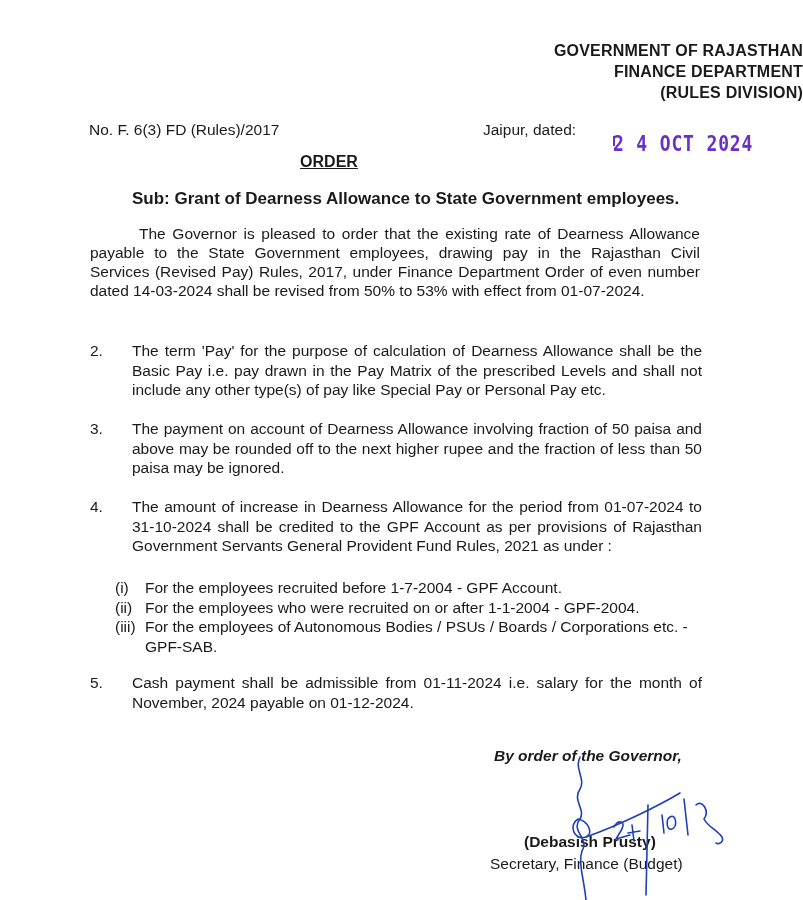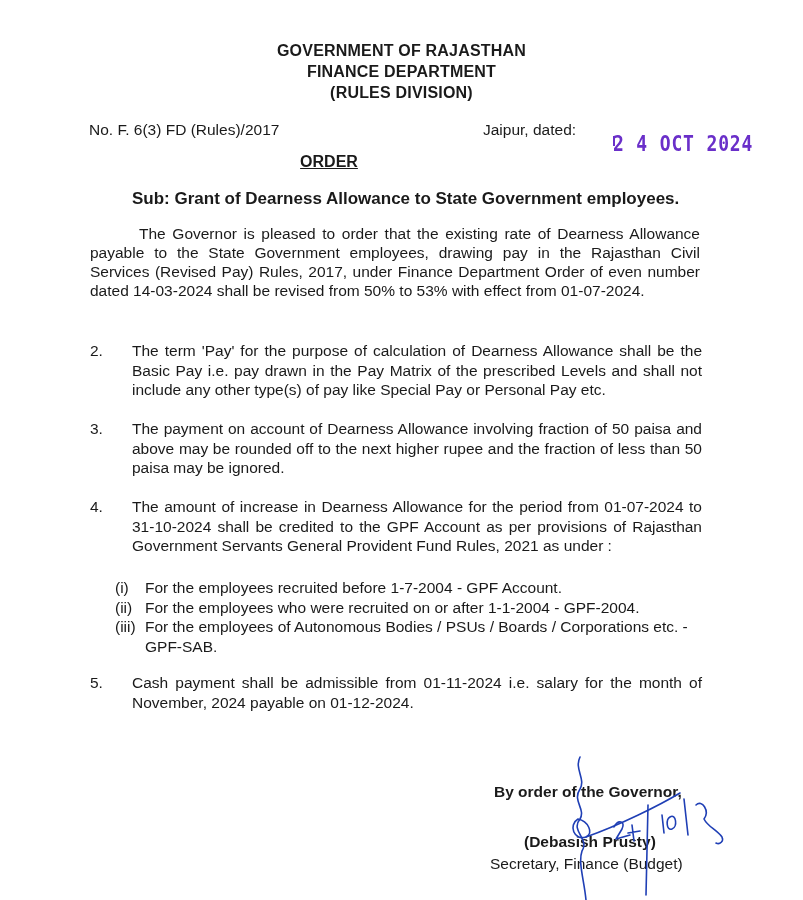--- a/index.html
+++ b/index.html
@@ -1,18 +1,18 @@
 <!DOCTYPE html>
 <html><head>
 <meta charset="utf-8">
 <style>
   html, body { margin: 0; padding: 0; background: #ffffff; }
   body { width: 803px; height: 900px; position: relative; overflow: hidden;
          font-family: "Liberation Sans", sans-serif; color: #1a1a1a; }
-  .header { position: absolute; left: 0; width: 803px; top: 40px; text-align: center;
+  .header { position: absolute; left: 0; width: 803px; top: 40px; text-align: right;
             font-weight: bold; font-size: 16px; line-height: 21px; letter-spacing: 0.2px; }
   .ref { position: absolute; left: 89px; top: 121px; font-size: 15.5px; }
   .dated { position: absolute; left: 483px; top: 121px; font-size: 15.5px; }
   .stamp { position: absolute; left: 613px; top: 131px; font-family: "DejaVu Sans Mono", monospace;
            font-weight: bold; font-size: 22px; letter-spacing: 1px; transform: scaleX(0.82); transform-origin: left top; }
   .stamp-tick { position: absolute; left: 613px; top: 136px; width: 2px; height: 10px; }
   .order { position: absolute; left: 0; width: 658px; top: 153px; text-align: center;
            font-weight: bold; font-size: 16px; text-decoration: underline; }
   .sub { position: absolute; left: 132px; top: 189px; font-weight: bold; font-size: 17px; }
   .para { position: absolute; font-size: 15.5px; line-height: 19px; text-align: justify; }
@@ -21,21 +21,21 @@
   .item .num { position: absolute; left: 0; top: 0; }
   .item .txt { margin-left: 42px; text-align: justify; }
   .it2 { top: 341px; }
   .it3 { top: 419px; }
   .it4 { top: 497px; }
   .sub-items { position: absolute; left: 115px; top: 578px; width: 590px; font-size: 15.5px; line-height: 19.6px; }
   .sub-item { position: relative; }
   .sub-item .roman { position: absolute; left: 0; top: 0; }
   .sub-item .stxt { margin-left: 30px; }
   .it5 { top: 673px; }
-  .byorder { position: absolute; left: 494px; top: 747px; font-weight: bold; font-size: 15.5px; margin-top: 36px; }
+  .byorder { position: absolute; left: 494px; top: 747px; font-weight: bold; font-style: italic; font-size: 15.5px; }
   .signame { position: absolute; left: 524px; top: 833px; font-weight: bold; font-size: 15.5px; }
   .sigdesig { position: absolute; left: 490px; top: 855px; font-size: 15.5px; }
   .signature { position: absolute; left: 560px; top: 755px; width: 240px; height: 145px; pointer-events: none; }
 </style>
 </head>
 <body>
 
 <div class="header">
   <div>GOVERNMENT OF RAJASTHAN</div>
   <div>FINANCE DEPARTMENT</div>

